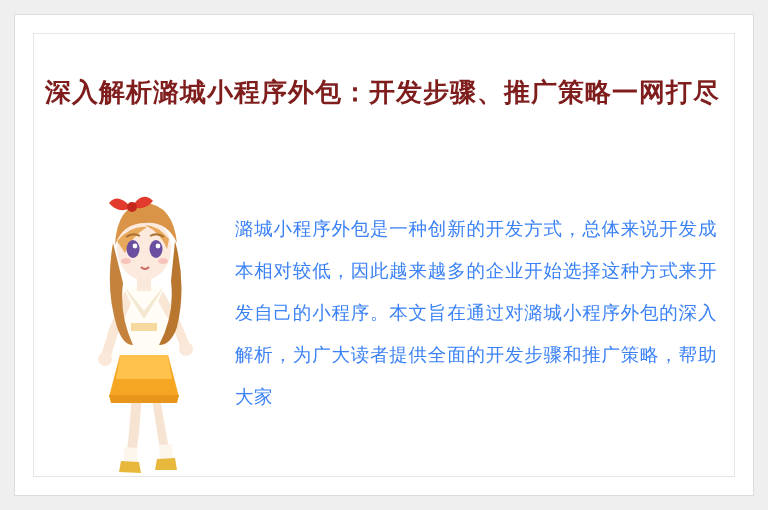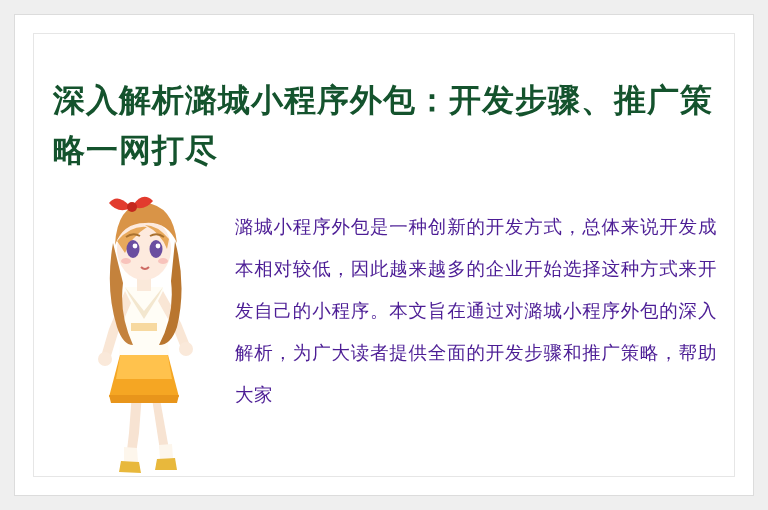--- a/index.html
+++ b/index.html
@@ -31,50 +31,49 @@
     bottom: 18px;
     border: 1px solid #e6e6e6;
     box-sizing: border-box;
   }
   .title {
     position: absolute;
     left: 30px;
     top: 40px;
     width: 680px;
     font-family: "DejaVu Serif", serif;
-    font-size: 32px;
+    font-size: 26px;
     font-weight: bold;
-    color: #14532d;
+    color: #7f1d1d;
     line-height: 1.55;
     letter-spacing: 1px;
-    margin-left: 8px;
   }
   .body-wrap {
     position: absolute;
     left: 30px;
     top: 160px;
     right: 30px;
     bottom: 26px;
   }
   .illustration {
     position: absolute;
     left: 24px;
     top: 8px;
     width: 150px;
     height: 300px;
   }
   .paragraph {
     position: absolute;
     left: 190px;
     top: 14px;
     right: 6px;
-    font-family: Liberation Mono, monospace;
+    font-family: Liberation Serif, serif;
     font-size: 18.5px;
     line-height: 2.28;
-    color: #4c1d95;
+    color: #3b82f6;
     letter-spacing: 0.6px;
     text-align: justify;
   }
 </style>
 </head>
 <body>
 
 <div class="card">
   <div class="inner-frame"></div>
 

